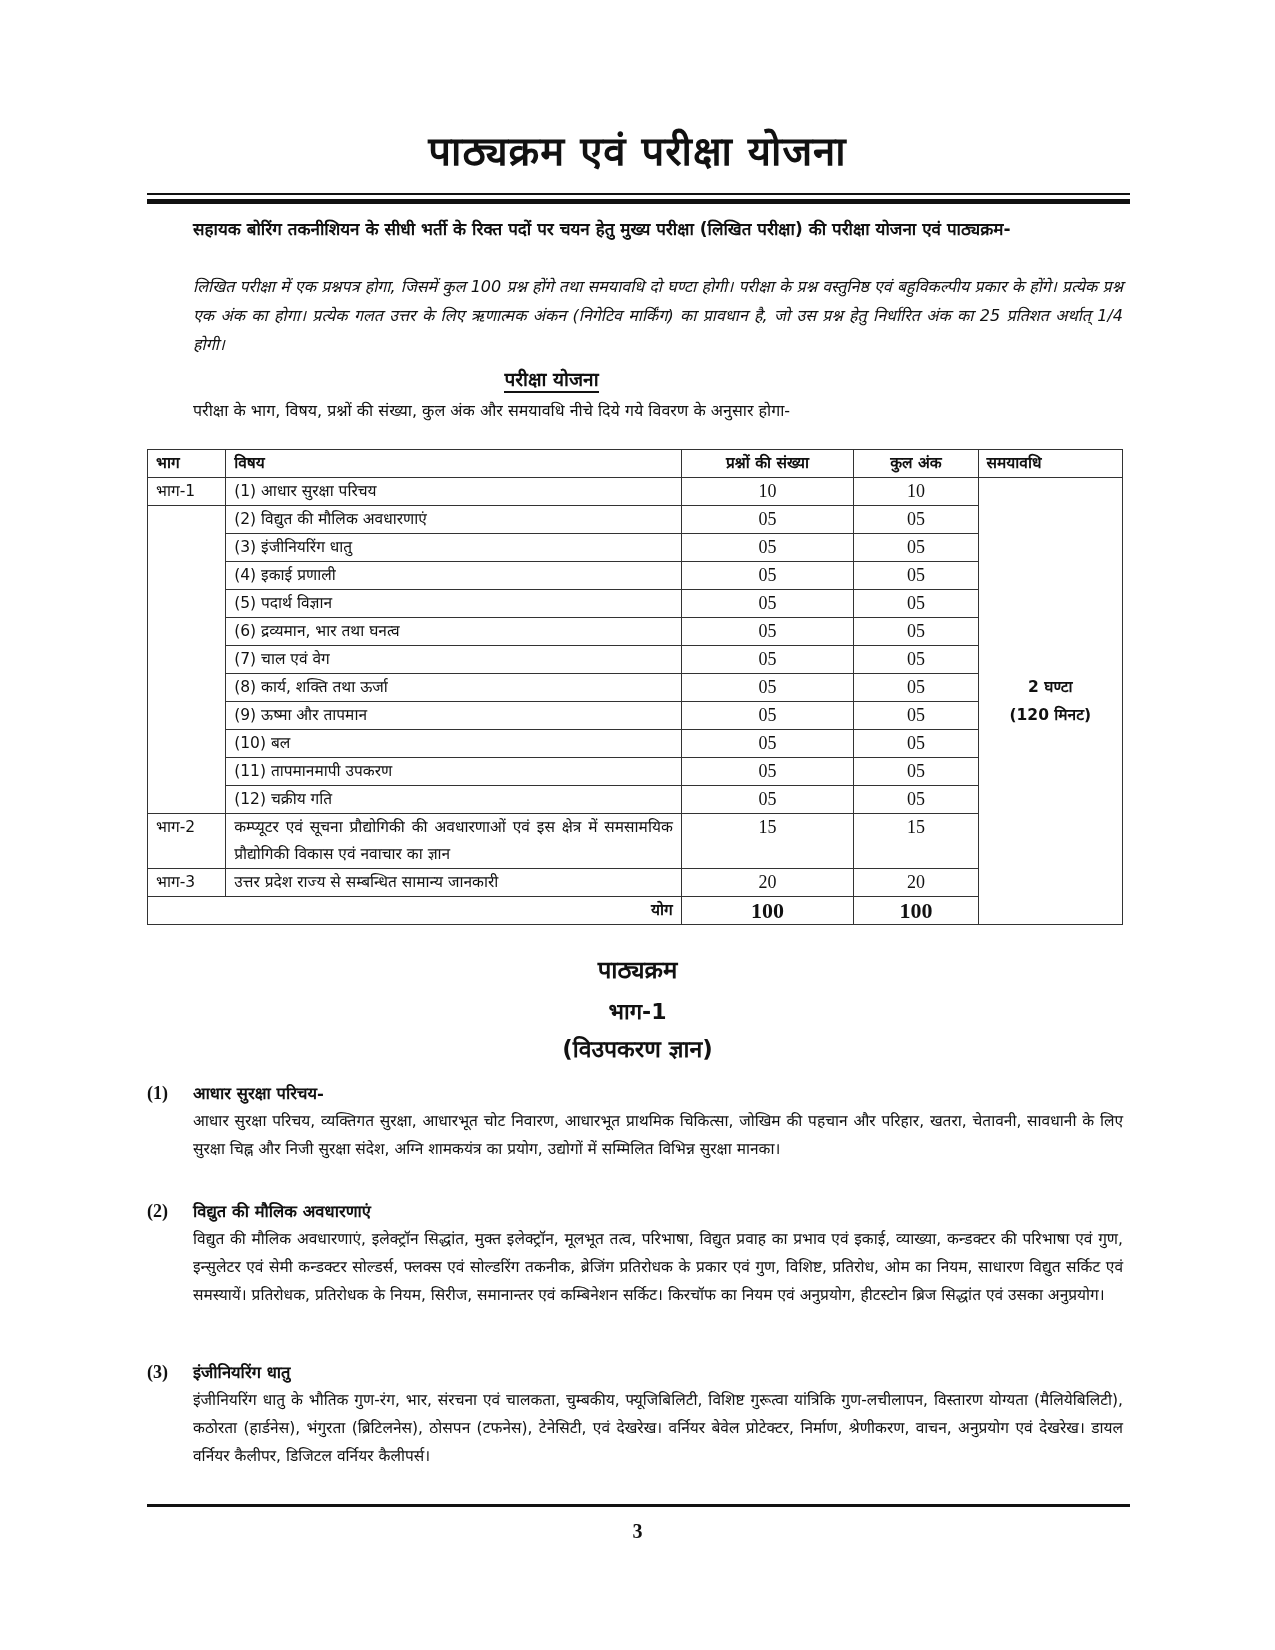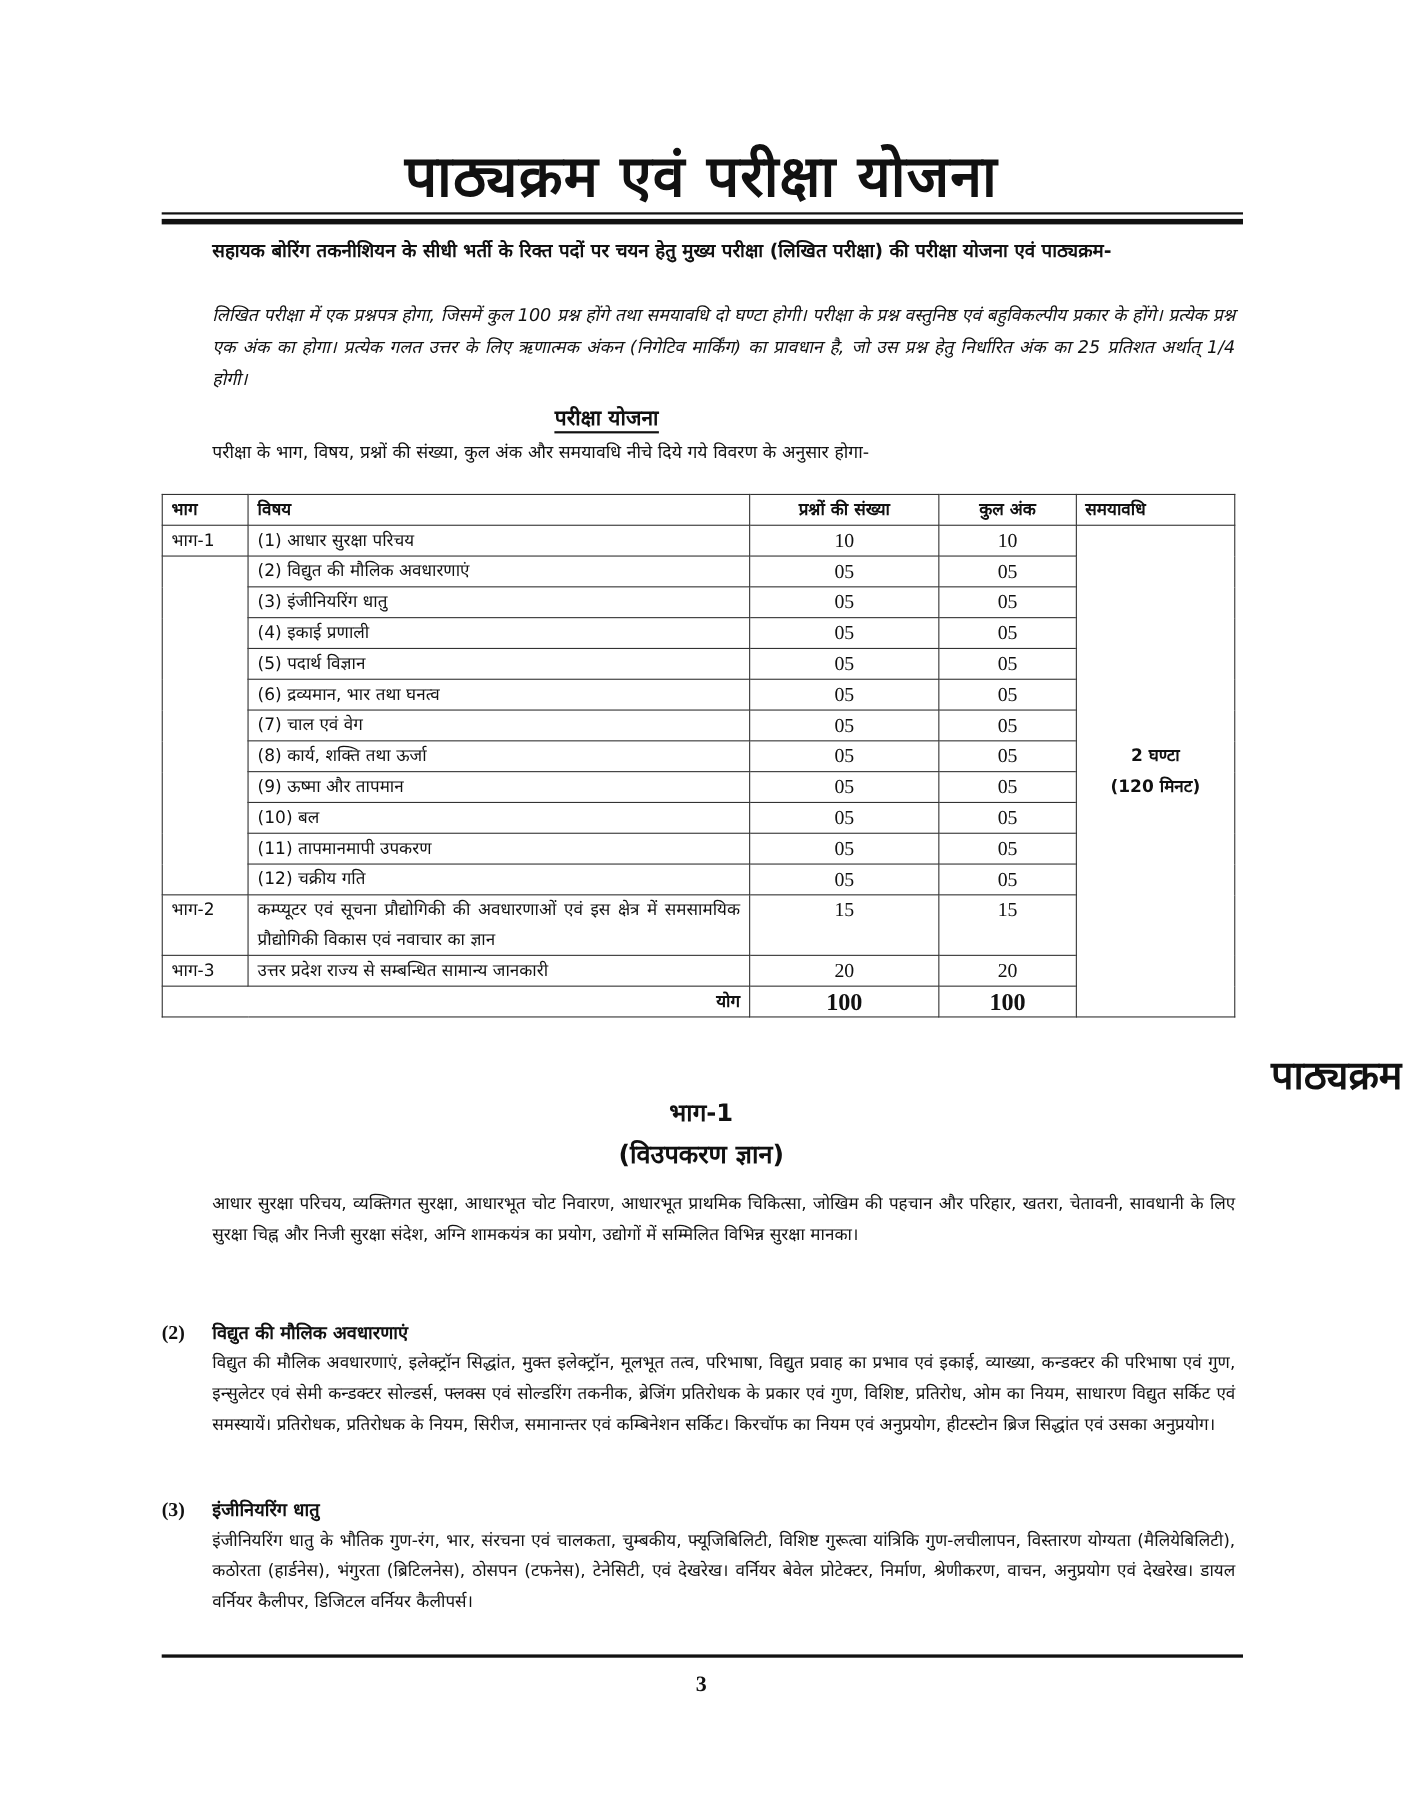--- a/index.html
+++ b/index.html
@@ -2,21 +2,21 @@
 <html><head>
 <meta charset="utf-8">
 <style>
   html, body { margin: 0; padding: 0; background: #ffffff; }
   body {
     width: 1275px; height: 1650px; position: relative; overflow: hidden;
     font-family: "DejaVu Sans", sans-serif; color: #111;
   }
   .page-title {
     position: absolute; left: 0; width: 1275px; top: 122px;
-    text-align: center; font-size: 52px; font-weight: bold; letter-spacing: 1px;
+    text-align: center; font-size: 40px; font-weight: bold; letter-spacing: 1px;
   }
   .rule-thick {
     position: absolute; left: 147px; width: 983px; top: 193px;
     border-top: 2px solid #111; height: 4px; border-bottom: 5px solid #111;
   }
   .intro-heading {
     position: absolute; left: 193px; width: 930px; top: 214px;
     font-size: 17px; font-weight: bold; line-height: 30px; text-align: justify;
   }
   .intro-para {
@@ -44,22 +44,22 @@
   .c-part { width: 62px; margin-top: 12px; }
   .c-subj { width: 452px; }
   .c-q { width: 160px; text-align: center; font-family: "Liberation Serif", serif; font-size: 18px; }
   .c-m { width: 110px; text-align: center; font-family: "Liberation Serif", serif; font-size: 18px; }
   .c-t { width: 130px; text-align: center; vertical-align: middle !important; font-weight: bold; }
   .two-line { line-height: 27px; }
   .total-label { text-align: right; font-weight: bold; }
   .total-val { font-weight: bold; font-size: 22px !important; }
   .dur-line { display: block; line-height: 28px; }
   .syll-title {
-    position: absolute; left: 0; width: 1275px; top: 952px; text-align: right;
-    font-size: 36px; font-weight: bold;
+    position: absolute; left: 0; width: 1275px; top: 952px; text-align: center;
+    font-size: 24px; font-weight: bold;
   }
   .syll-part {
     position: absolute; left: 0; width: 1275px; top: 995px; text-align: center;
     font-size: 22px; font-weight: bold;
   }
   .syll-sub {
     position: absolute; left: 0; width: 1275px; top: 1032px; text-align: center;
     font-size: 23px; font-weight: bold;
   }
   .sec { position: absolute; left: 147px; width: 976px; }
@@ -181,20 +181,23 @@
       <td class="c-m total-val">100</td>
     </tr>
   </tbody>
 </table>
 
 <div class="syll-title">पाठ्यक्रम</div>
 <div class="syll-part">भाग-1</div>
 <div class="syll-sub">(विउपकरण ज्ञान)</div>
 
 <div class="sec" style="top:1080px;">
+  <div class="sec-head">
+    <span class="sec-num">(1)</span><span>आधार सुरक्षा परिचय-</span>
+  </div>
   <div class="sec-body">आधार सुरक्षा परिचय, व्यक्तिगत सुरक्षा, आधारभूत चोट निवारण, आधारभूत प्राथमिक चिकित्सा, जोखिम की पहचान और परिहार, खतरा, चेतावनी, सावधानी के लिए सुरक्षा चिह्न और निजी सुरक्षा संदेश, अग्नि शामकयंत्र का प्रयोग, उद्योगों में सम्मिलित विभिन्न सुरक्षा मानका।</div>
 </div>
 
 <div class="sec" style="top:1198px;">
   <div class="sec-head">
     <span class="sec-num">(2)</span><span>विद्युत की मौलिक अवधारणाएं</span>
   </div>
   <div class="sec-body">विद्युत की मौलिक अवधारणाएं, इलेक्ट्रॉन सिद्धांत, मुक्त इलेक्ट्रॉन, मूलभूत तत्व, परिभाषा, विद्युत प्रवाह का प्रभाव एवं इकाई, व्याख्या, कन्डक्टर की परिभाषा एवं गुण, इन्सुलेटर एवं सेमी कन्डक्टर सोल्डर्स, फ्लक्स एवं सोल्डरिंग तकनीक, ब्रेजिंग प्रतिरोधक के प्रकार एवं गुण, विशिष्ट, प्रतिरोध, ओम का नियम, साधारण विद्युत सर्किट एवं समस्यायें। प्रतिरोधक, प्रतिरोधक के नियम, सिरीज, समानान्तर एवं कम्बिनेशन सर्किट। किरचॉफ का नियम एवं अनुप्रयोग, हीटस्टोन ब्रिज सिद्धांत एवं उसका अनुप्रयोग।</div>
 </div>
 

